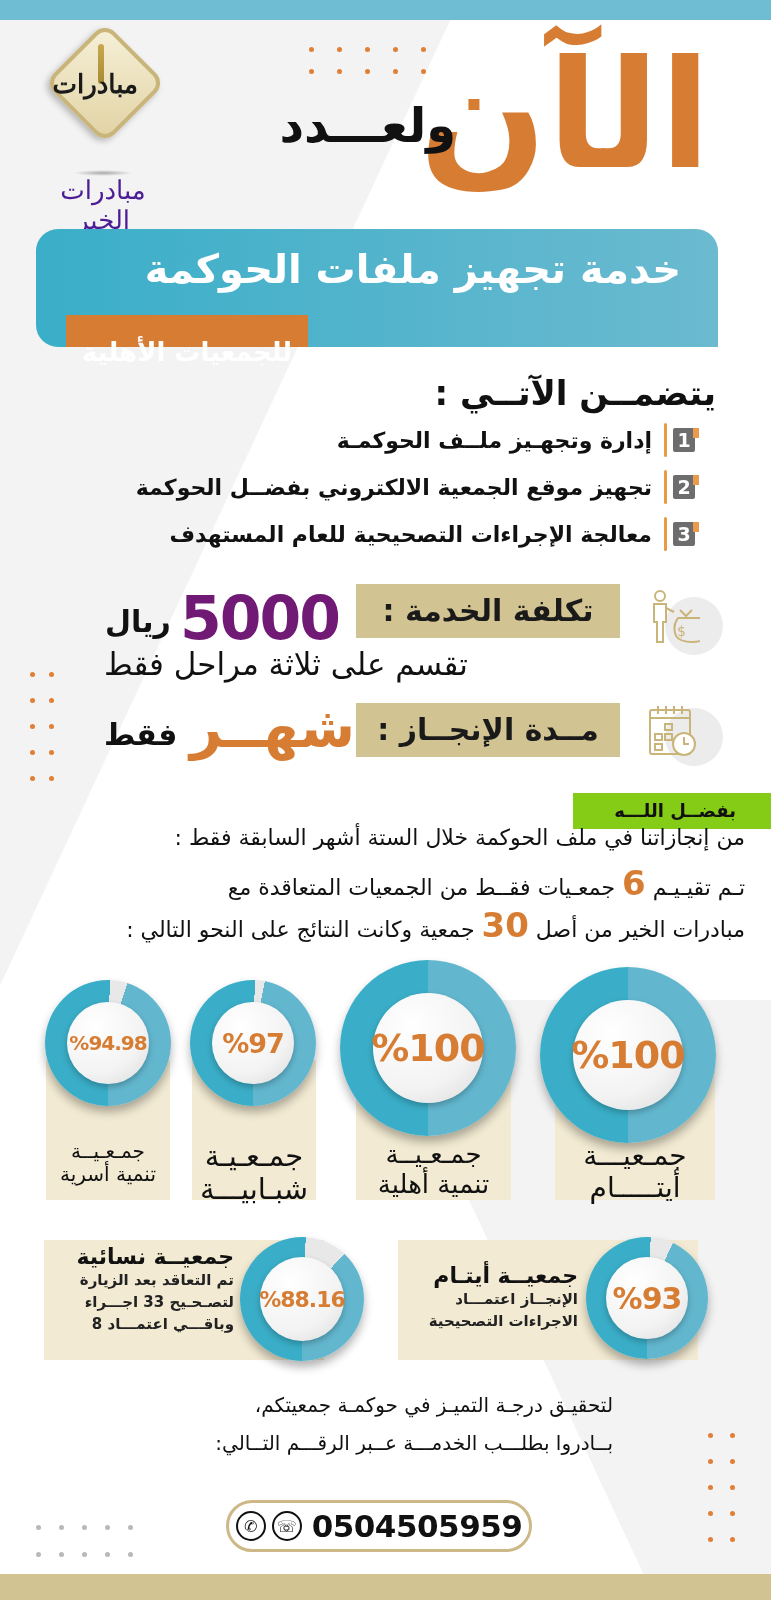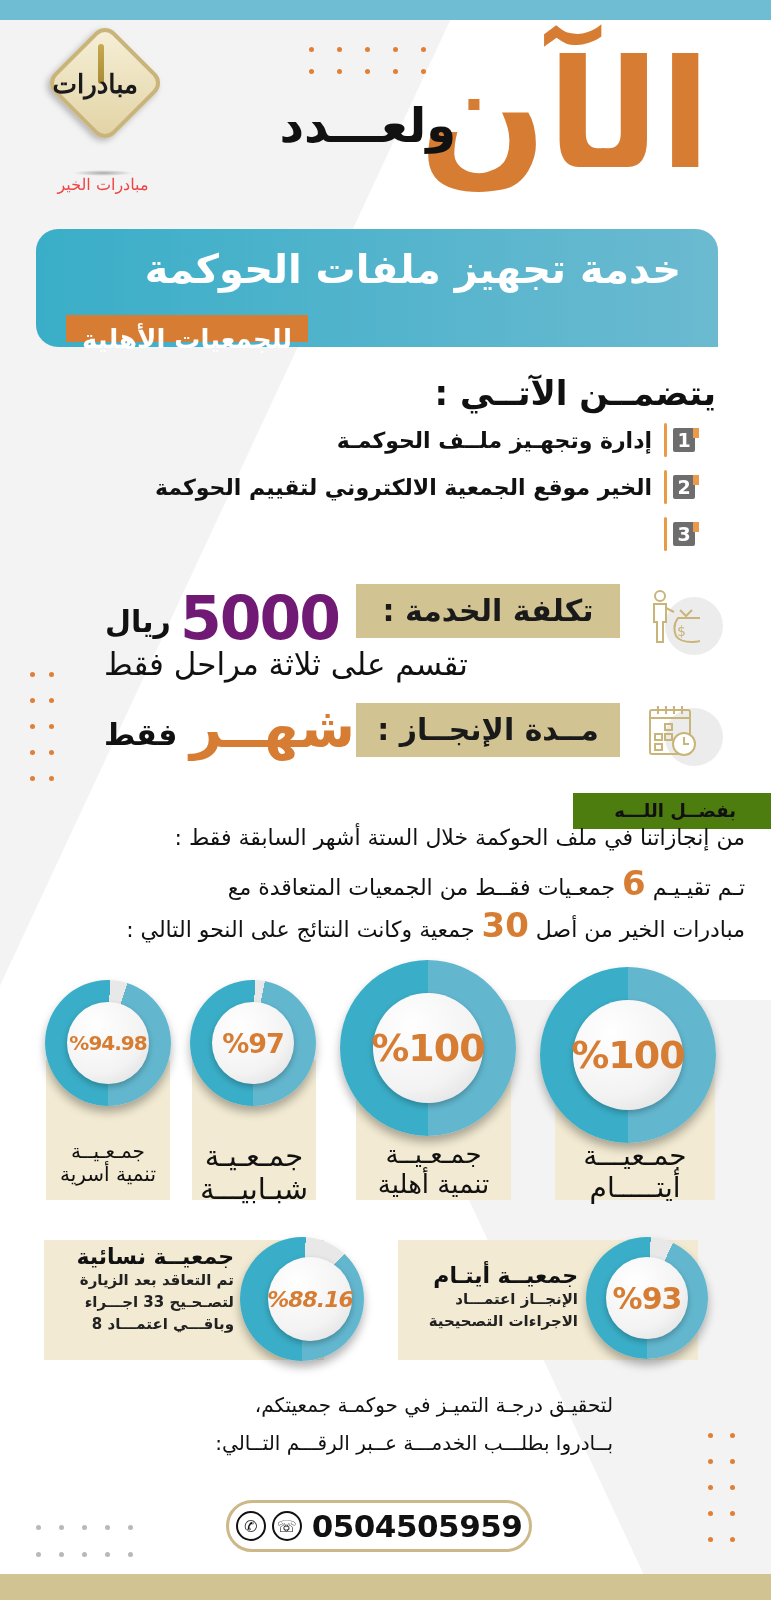--- a/index.html
+++ b/index.html
@@ -37,21 +37,21 @@
     }
     .logo-inner {
       position: absolute; left: 30px; top: 40px; width: 70px; height: 60px;
       font-family: "DejaVu Serif", serif; font-size: 26px; font-weight: bold;
       color: #1a1a1a; text-align: center; line-height: 28px;
     }
     .logo-wheat { position: absolute; left: 60px; top: 14px; width: 6px; height: 40px; background: linear-gradient(#c7a94f,#a88a35); border-radius: 3px; }
     .logo-shadow { position: absolute; left: 35px; top: 140px; width: 60px; height: 6px; border-radius: 50%; background: radial-gradient(#aaa, transparent 70%); }
     .logo-caption {
       position: absolute; left: 0; top: 145px; width: 130px; text-align: center;
-      font-family: "DejaVu Serif", serif; font-size: 16px; color: #ef4444;
+      font-family: "DejaVu Serif", serif; font-size: 26px; color: #4c1d95;
     }
 
     .dots-orange { display: grid; gap: 8px; }
     .dot { width: 5px; height: 5px; border-radius: 50%; background: #e07f35; }
     .dot.gray { background: #b9b9b9; }
 
     .title-now {
       right: 60px; top: 30px;
       font-family: "DejaVu Sans", sans-serif; font-weight: bold;
       font-size: 150px; line-height: 170px; color: #d77d33;
@@ -64,21 +64,21 @@
     .service-banner {
       left: 36px; top: 229px; width: 682px; height: 118px;
       background: linear-gradient(90deg, #3aaec8 0%, #6bbad0 100%);
       border-radius: 0 22px 22px 22px;
       border-radius: 22px 22px 0 22px;
     }
     .service-title {
       right: 90px; top: 238px; font-weight: bold; font-size: 40px; color: #ffffff; line-height: 62px;
     }
     .service-sub {
-      left: 66px; top: 315px; height: 27px; padding: 3px 16px;
+      left: 66px; top: 315px; height: 27px; padding: 16px 16px;
       background: #d77d33; color: #fff; font-weight: bold; font-size: 26px; line-height: 43px;
     }
 
     .includes-title { right: 55px; top: 373px; font-weight: bold; font-size: 34px; color: #111; }
     .list-item { right: 76px; display: flex; align-items: center; gap: 10px; flex-direction: row; }
     .list-marker { display: flex; align-items: center; gap: 0px; flex-direction: row; }
     .num-box {
       width: 22px; height: 24px; background: #6d6d6d; color: #fff; font-weight: bold;
       font-size: 19px; line-height: 24px; text-align: center; border-radius: 2px;
       position: relative;
@@ -93,21 +93,21 @@
     }
     .icon-circle { width: 58px; height: 58px; border-radius: 50%; background: #ececec; }
     .price { font-weight: bold; font-size: 60px; color: #701a75; line-height: 80px; letter-spacing: -2px; direction: ltr; }
     .currency { font-weight: bold; font-size: 30px; color: #111; }
     .split-text { font-size: 31px; color: #111; }
     .month-word { font-weight: bold; font-size: 56px; color: #d77d33; line-height: 60px; }
     .only-word { font-weight: bold; font-size: 30px; color: #111; }
 
     .grace-tag {
       right: 0; top: 793px; width: 198px; height: 36px;
-      background: #4d7c0f; font-weight: bold; font-size: 18px; line-height: 36px;
+      background: #84cc16; font-weight: bold; font-size: 18px; line-height: 36px;
       text-align: right; padding-right: 35px; color: #111;
     }
     .achieve-line { right: 26px; font-size: 22px; color: #111; white-space: nowrap; }
     .hl-num { font-weight: bold; color: #d77d33; font-size: 34px; }
 
     .card-bg { background: #f2ead2; }
     .ring {
       position: absolute; border-radius: 50%;
       box-shadow: 0 6px 10px rgba(0,0,0,0.3);
     }
@@ -183,27 +183,28 @@
     <span class="num-box">1</span>
     <span class="marker-bar"></span>
   </div>
   <span class="list-text">إدارة وتجهـيز ملــف الحوكمـة</span>
 </div>
 <div class="abs list-item" style="top:470px;">
   <div class="list-marker">
     <span class="num-box">2</span>
     <span class="marker-bar"></span>
   </div>
-  <span class="list-text">الخير موقع الجمعية الالكتروني لتقييم الحوكمة</span>
+  <span class="list-text">تجهيز موقع الجمعية الالكتروني بفضــل الحوكمة</span>
 </div>
 <div class="abs list-item" style="top:517px;">
   <div class="list-marker">
     <span class="num-box">3</span>
     <span class="marker-bar"></span>
   </div>
+  <span class="list-text">معالجة الإجراءات التصحيحية للعام المستهدف</span>
 </div>
 
 <div class="abs icon-circle" style="left:665px; top:597px;"></div>
 <div class="abs" style="left:650px; top:588px; width:50px; height:60px;">
   <svg width="50" height="60" viewBox="0 0 50 60" fill="none" stroke="#c9b47a" stroke-width="2">
     <circle cx="10" cy="8" r="5"></circle>
     <path d="M4 16 h12 v18 h-3 v20 h-6 v-20 h-3 z"></path>
     <path d="M16 20 l8 4"></path>
     <path d="M30 22 l6 6 l6 -6 M28 30 q-6 8 -2 18 q4 6 16 6 q12 0 14 -6 q4 -10 -4 -18 z"></path>
     <text x="36" y="48" font-size="14" fill="#c9b47a" stroke="none" font-family="DejaVu Sans, sans-serif">$</text>
@@ -318,21 +319,21 @@
 </div>
 <div class="abs" style="right:193px; top:1263px; width:175px;">
   <div class="side-title">جمعيــة أيتـام</div>
   <div class="side-desc">الإنجــاز اعتمـــاد</div>
   <div class="side-desc">الاجراءات التصحيحية</div>
 </div>
 
 <div class="abs side-card" style="left:44px; top:1240px; width:280px;"></div>
 <div class="abs" style="left:240px; top:1237px; width:130px; height:130px;">
   <div class="ring" style="left:0;top:0;width:124px;height:124px;background:conic-gradient(#3aaec8 0 1%, #e8e8e8 1% 12%, #62b7cf 12% 50%, #3aaec8 50% 100%);"></div>
-  <div class="ring-inner" style="left:28px;top:20px;width:84px;height:84px;font-style:italic;">
+  <div class="ring-inner" style="left:20px;top:20px;width:84px;height:84px;">
     <span class="pct" style="font-size:22px;">%88.16</span>
   </div>
 </div>
 <div class="abs" style="right:537px; top:1244px; width:180px;">
   <div class="side-title">جمعيــة نسائية</div>
   <div class="side-desc">تم التعاقد بعد الزيارة</div>
   <div class="side-desc">لتصـحـيح 33 اجـــراء</div>
   <div class="side-desc">وباقـــي اعتمـــاد 8</div>
 </div>
 

